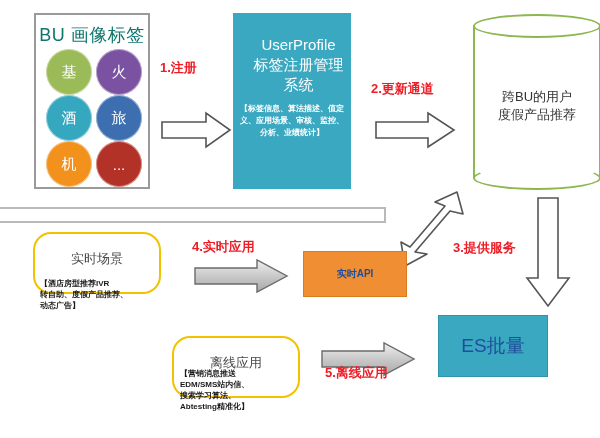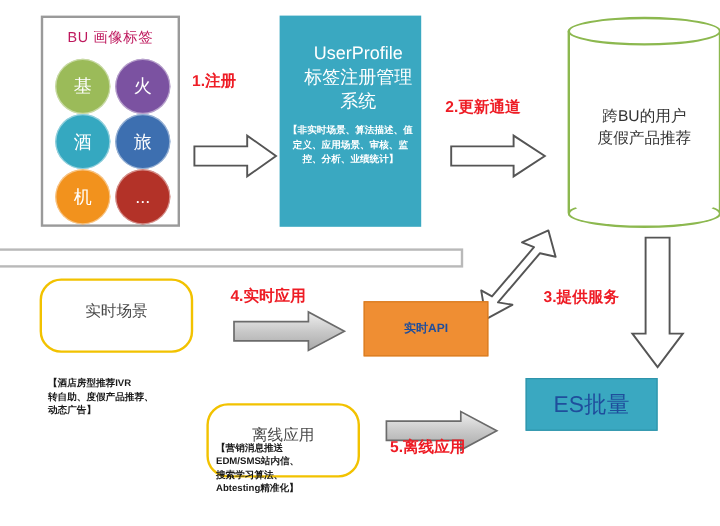--- a/index.html
+++ b/index.html
@@ -26,22 +26,22 @@
     border: 2px solid #9a9a9a;
     background: #ffffff;
     box-sizing: border-box;
   }
   .bu-title {
     position: absolute;
     left: 0;
     top: 8px;
     width: 100%;
     text-align: center;
-    font-size: 12px;
-    color: #be185d;
+    font-size: 18px;
+    color: #0f766e;
     letter-spacing: 0.5px;
   }
   .bu-grid {
     position: absolute;
     left: 8px;
     top: 34px;
     width: 100px;
     display: flex;
     flex-wrap: wrap;
     gap: 0px;
@@ -191,21 +191,21 @@
     justify-content: center;
     color: #1f4e9c;
     font-size: 10px;
     font-weight: bold;
   }
   .es-box {
     position: absolute;
     left: 438px;
     top: 315px;
     width: 110px;
-    height: 44px;
+    height: 62px;
     background: #3aa8c1;
     border: 1px solid #2f94ab;
     box-sizing: border-box;
     display: flex;
     align-items: center;
     justify-content: center;
     color: #1f4e9c;
     font-size: 19px;
   }
 </style>
@@ -230,21 +230,21 @@
   <svg class="arrow-svg" style="left:160px; top:110px;" width="72" height="40" viewBox="0 0 72 40">
     <polygon points="2,12 46,12 46,3 70,20 46,37 46,28 2,28" fill="#ffffff" stroke="#555555" stroke-width="1.6"></polygon>
   </svg>
 
   <div class="up-box">
     <div class="up-head">
       <span class="l1">UserProfile</span>
       <span class="l2">标签注册管理</span>
       <span class="l3">系统</span>
     </div>
-    <div class="up-detail">【非实时场景、算法描述、值定义、应用场景、审核、监控、分析、业绩统计】</div>
+    <div class="up-detail">【标签信息、算法描述、值定义、应用场景、审核、监控、分析、业绩统计】</div>
   </div>
 
   <div class="step-label" style="left:371px; top:80px;">2.更新通道</div>
   <svg class="arrow-svg" style="left:374px; top:110px;" width="82" height="40" viewBox="0 0 82 40">
     <polygon points="2,12 54,12 54,3 80,20 54,37 54,28 2,28" fill="#ffffff" stroke="#555555" stroke-width="1.6"></polygon>
   </svg>
 
   <div class="cyl">
     <div class="cyl-body"></div>
     <div class="cyl-bottom"></div>
@@ -263,21 +263,21 @@
 
   <div class="step-label" style="left:453px; top:239px;">3.提供服务</div>
 
   <svg class="arrow-svg" style="left:524px; top:196px;" width="48" height="112" viewBox="0 0 48 112">
     <polygon points="14,2 34,2 34,82 45,82 24,110 3,82 14,82" fill="#ffffff" stroke="#555555" stroke-width="1.6"></polygon>
   </svg>
 
   <div class="scenario" style="left:33px; top:232px; width:128px; height:62px;">
     <div class="scenario-title">实时场景</div>
   </div>
-  <div class="scenario-detail" style="left:40px; top:278px; width:136px;margin-top:36px;">
+  <div class="scenario-detail" style="left:40px; top:278px; width:136px;">
     <span>【酒店房型推荐IVR</span><br>
     <span>转自助、度假产品推荐、</span><br>
     <span>动态广告】</span>
   </div>
 
   <div class="step-label" style="left:192px; top:238px;">4.实时应用</div>
   <svg class="arrow-svg" style="left:193px; top:258px;" width="96" height="36" viewBox="0 0 96 36">
     <defs>
       <linearGradient id="grayGrad1" x1="0" y1="0" x2="0" y2="1">
         <stop offset="0%" stop-color="#efefef"></stop>

